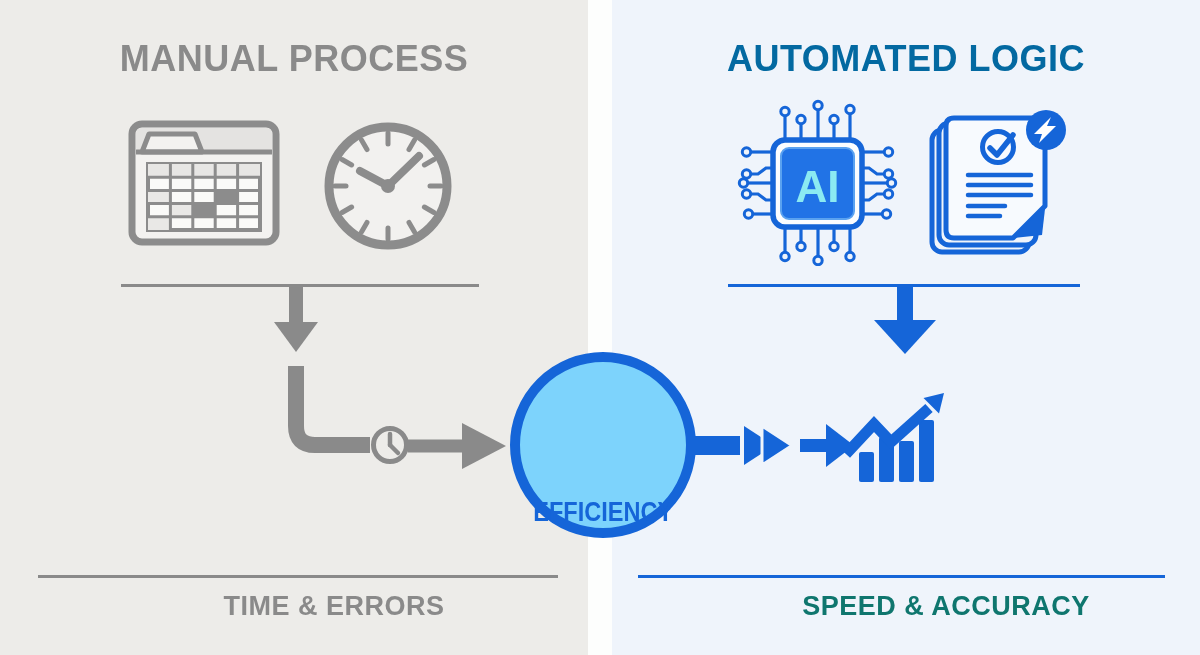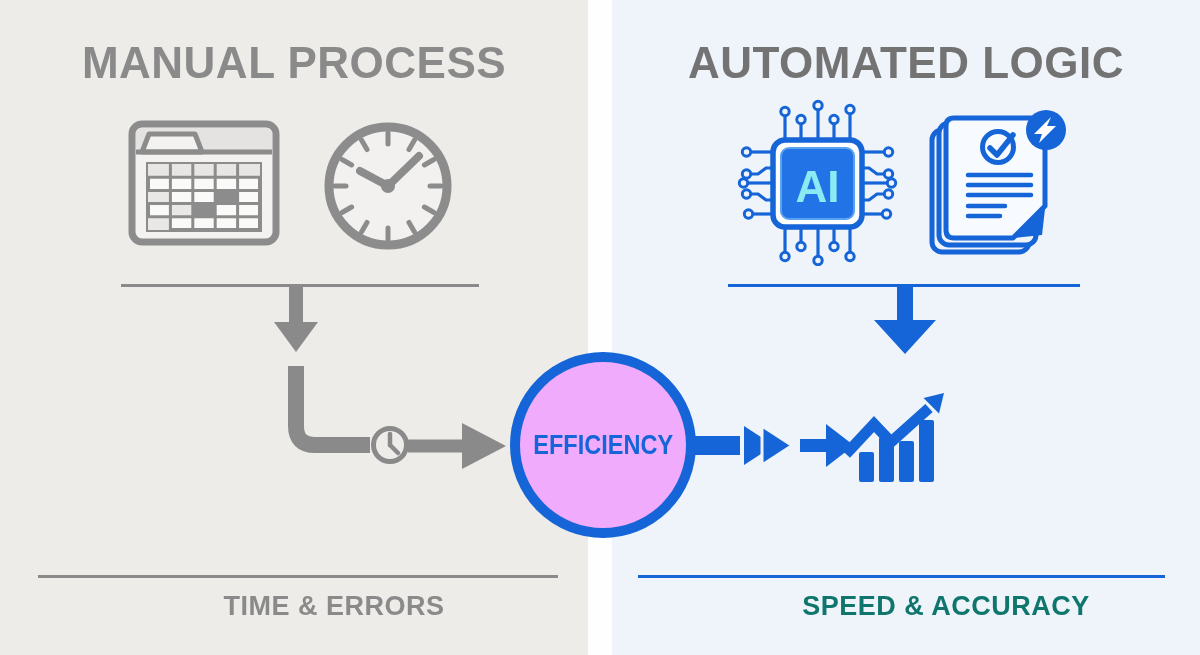--- a/index.html
+++ b/index.html
@@ -6,38 +6,38 @@
   .stage{
     position:relative;width:1200px;height:655px;overflow:hidden;
     font-family:"Liberation Sans",sans-serif;background:#FDFDFD;
   }
   .panel{position:absolute;top:0;height:655px;}
   .panel-left{left:0;width:588px;background:#EDECE9;}
   .panel-divider{left:588px;width:24px;background:#FDFEFD;position:absolute;top:0;height:655px;}
   .panel-right{left:612px;width:588px;background:#EFF4FB;}
   .title{
     position:absolute;top:38px;width:588px;text-align:center;
-    font-size:44px;font-weight:bold;letter-spacing:.5px;white-space:nowrap;
+    font-size:36px;font-weight:bold;letter-spacing:.5px;white-space:nowrap;
   }
   .title-left{left:0;color:#8A8A8A;}
-  .title-right{left:612px;color:#737373;}
+  .title-right{left:612px;color:#0369a1;}
   .caption{
     position:absolute;top:591px;width:668px;text-align:center;
     font-size:27px;font-weight:bold;letter-spacing:.5px;white-space:nowrap;
   }
   .caption-left{left:0;color:#8A8A8A;}
   .caption-right{left:612px;color:#0f766e;}
   .hline{position:absolute;height:3px;}
   .hline-gray{background:#8A8A8A;}
   .hline-blue{background:#1565D8;}
   .abs{position:absolute;}
   .eff-circle{
     position:absolute;left:510px;top:352px;width:186px;height:186px;
     box-sizing:border-box;border:10px solid #1565D8;border-radius:50%;
-    background:#f0abfc;display:flex;align-items:center;justify-content:center;
+    background:#7dd3fc;display:flex;align-items:flex-end;justify-content:center;
   }
   .eff-label{
     font-size:28px;font-weight:bold;color:#1565D8;white-space:nowrap;
     transform:scaleX(.84);letter-spacing:0;
   }
 </style>
 </head>
 <body>
 
 <div class="stage">

